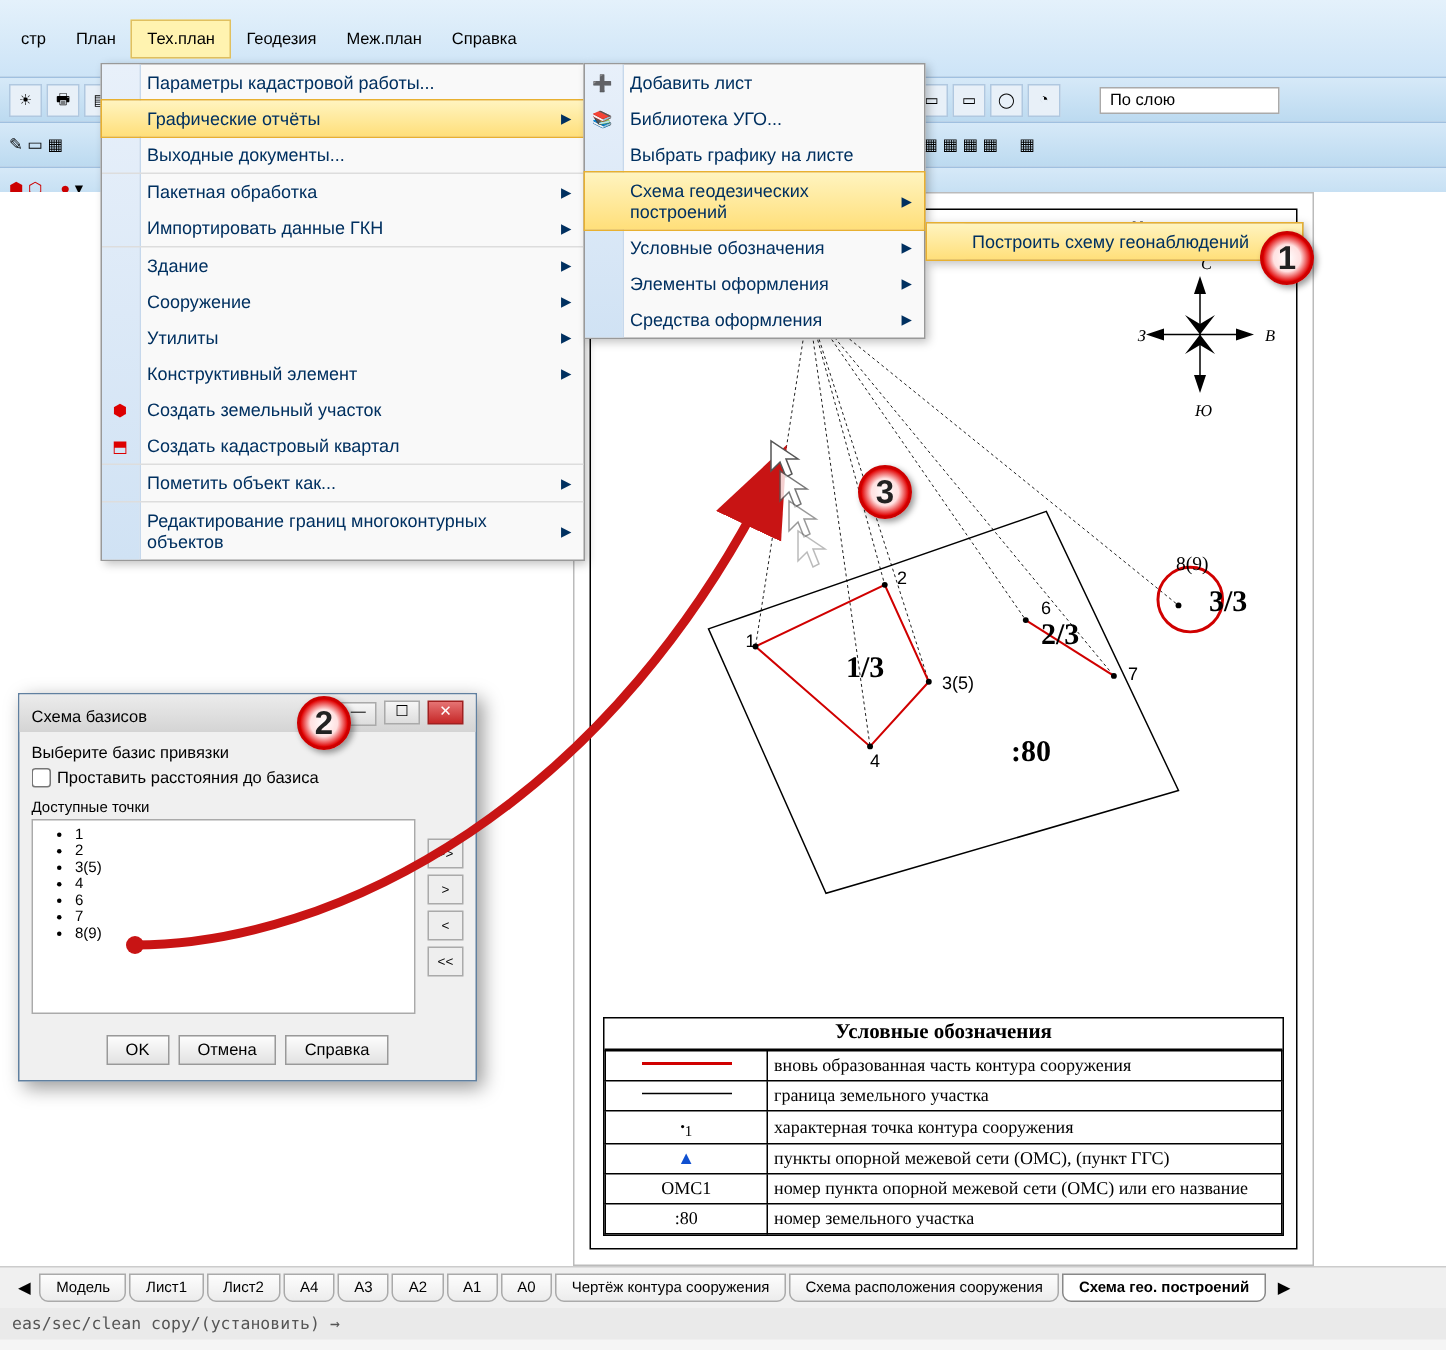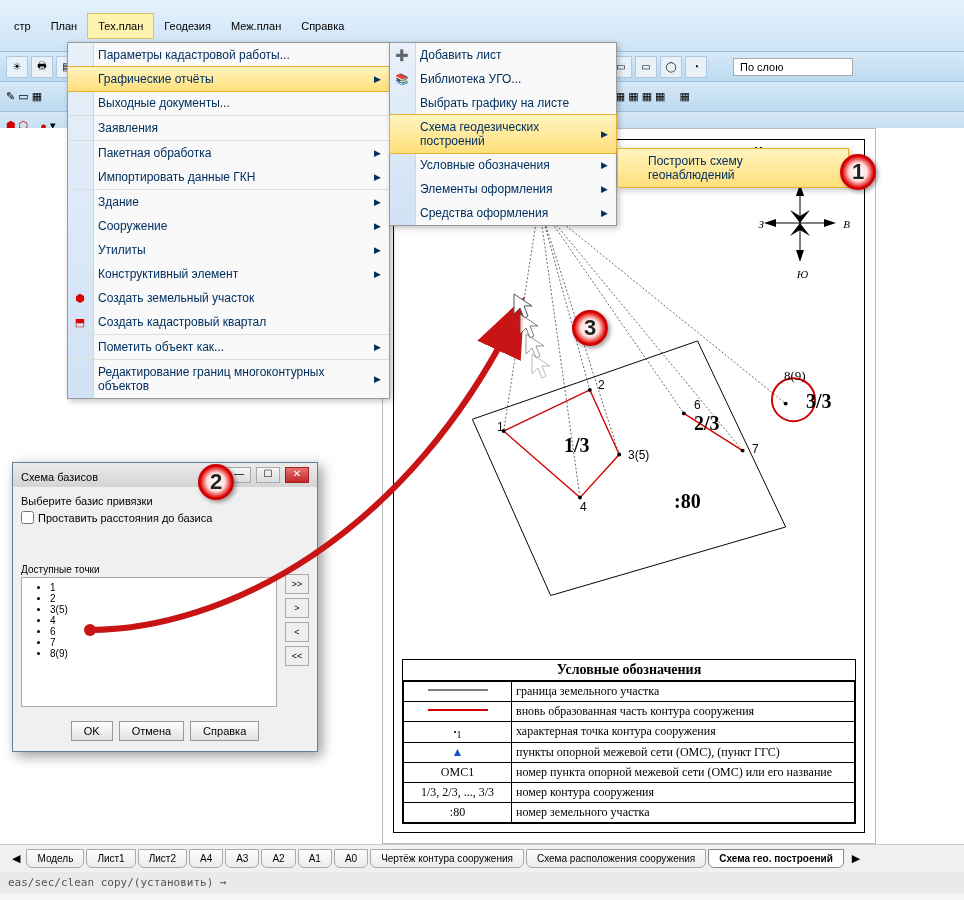--- a/index.html
+++ b/index.html
@@ -27,34 +27,34 @@
   
   .dropdown { position:absolute; background:#f9f9f9; border:1px solid #999; box-shadow:2px 2px 6px rgba(0,0,0,0.25); z-index:100; }
   .dropdown .row { display:flex; align-items:center; padding:5px 24px 5px 30px; color:#003060; cursor:pointer; position:relative; font-size:12px; }
   .dropdown .row.sep { border-top:1px solid #ddd; }
   .dropdown .row.hl { background:linear-gradient(#fff4c0,#ffdf7a); border:1px solid #e8b030; margin:-1px; }
   .dropdown .row .arrow { position:absolute; right:8px; font-size:9px; color:#003060; }
   .dropdown .iconcol { position:absolute; left:0; top:0; bottom:0; width:26px; background:linear-gradient(#e8f0fa,#d0e2f4); border-right:1px solid #c6d8ec; }
   .dropdown .row .ricon { position:absolute; left:4px; width:16px; height:16px; display:flex; align-items:center; justify-content:center; font-size:11px; }
   
   .submenu2 { left:389px; top:42px; width:228px; }
-  .submenu3 { left:617px; top:148px; width:232px; }
+  .submenu3 { left:617px; top:148px; width:252px; }
   .mainmenu { left:67px; top:42px; width:323px; }
   
   
   .dialog { position:absolute; left:12px; top:462px; width:306px; background:#f0f0f0; border:1px solid #6080a0; box-shadow:4px 4px 12px rgba(0,0,0,0.4); z-index:90; }
   .dialog .titlebar { background:linear-gradient(#ececec,#d4d4d4); padding:4px 8px; font-size:11px; display:flex; align-items:flex-end; justify-content:space-between; }
   .dialog .titlebar .winbtns span { display:inline-block; width:24px; height:16px; text-align:center; font-size:10px; background:linear-gradient(#f6f6f6,#ddd); border:1px solid #aaa; margin-left:2px; }
   .dialog .titlebar .winbtns .close { background:linear-gradient(#e57373,#c62828); color:#fff; border-color:#a02020; }
   .dialog .body { padding:8px; font-size:11px; }
   .dialog .body .label { margin-bottom:4px; }
   .dialog .body select, .dialog .body .pick { background:#fff; border:1px solid #aaa; padding:2px; }
   .dialog .lists { display:flex; gap:8px; margin-top:8px; }
   .dialog .lists .listbox { flex:1; display:flex; flex-direction:column; }
-  .dialog .lists .listbox .caption { font-size:10px; margin-bottom:2px;margin-top:32px; }
+  .dialog .lists .listbox .caption { font-size:10px; margin-bottom:2px; }
   .dialog .lists ul { list-style:disc; padding-left:24px; font-size:10px; }
   .dialog .lists .whitebox { background:#fff; border:1px solid #aaa; height:130px; overflow:auto; padding:4px; }
   .dialog .movebtns { display:flex; flex-direction:column; gap:4px; justify-content:center; }
   .dialog .movebtns button { width:24px; height:20px; font-size:9px; background:#eee; border:1px solid #aaa; }
   .dialog .footer { display:flex; justify-content:center; gap:6px; padding:6px 8px 10px; }
   .dialog .footer button { padding:3px 12px; font-size:11px; background:linear-gradient(#fdfdfd,#e2e2e2); border:1px solid #999; }
   
   
   .badge { position:absolute; width:36px; height:36px; border-radius:50%; background:radial-gradient(#fff,#ffe0e0 40%,#e00000 70%,#a00000); color:#000; font-size:22px; font-weight:bold; display:flex; align-items:center; justify-content:center; z-index:200; box-shadow:2px 2px 4px rgba(0,0,0,0.4); border:2px solid #c00; }
   .badge span { color:#222; }
@@ -201,64 +201,59 @@
       <div style="position:absolute;left:186px;top:360px;font-size:12px">4</div>
       <div style="position:absolute;left:300px;top:258px;font-size:12px">6</div>
       <div style="position:absolute;left:358px;top:302px;font-size:12px">7</div>
 
       <div class="legend" style="position:absolute;left:6px;right:6px;bottom:6px;">
         <div class="lhdr">Условные обозначения</div>
         <table>
           <tbody>
               <tr>
                 <td class="sym"><svg width="60" height="10">
+                    <line x1="0" y1="5" x2="60" y2="5" stroke="#d00000" stroke-width="2"></line>
+                  </svg></td>
+                <td>вновь образованная часть контура сооружения</td>
+              </tr>
+          <tr>
+                <td class="sym"><svg width="60" height="10">
                     <line x1="0" y1="5" x2="60" y2="5" stroke="#000"></line>
                   </svg></td>
                 <td>граница земельного участка</td>
               </tr>
           <tr>
-                <td class="sym"><svg width="60" height="10">
-                    <line x1="0" y1="5" x2="60" y2="5" stroke="#d00000" stroke-width="2"></line>
-                  </svg></td>
-                <td>вновь образованная часть контура сооружения</td>
-              </tr>
-          <tr>
                 <td class="sym"><span style="font-size:9px">•</span><sub>1</sub></td>
                 <td>характерная точка контура сооружения</td>
               </tr>
           <tr>
                 <td class="sym"><span style="color:#1050d0">▲</span></td>
                 <td>пункты опорной межевой сети (ОМС), (пункт ГГС)</td>
               </tr>
           <tr>
                 <td class="sym">ОМС1</td>
                 <td>номер пункта опорной межевой сети (ОМС) или его название</td>
-              </tr>
-          <tr>
-                <td class="sym">1/3, 2/3, ..., 3/3</td>
-                <td>номер контура сооружения</td>
               </tr>
           <tr>
                 <td class="sym">:80</td>
                 <td>номер земельного участка</td>
               </tr>
         </tbody>
           </table>
       </div>
     </div>
   </div>
 </div>
 
 <div class="dropdown mainmenu">
   <div class="iconcol"></div>
   <div id="dd-main">
       <div class="row">Параметры кадастровой работы...</div>
       <div class="row hl sep">Графические отчёты<span class="arrow">▶</span></div>
       <div class="row">Выходные документы...</div>
-      <div class="row sep">Заявления</div>
       <div class="row sep">Пакетная обработка<span class="arrow">▶</span></div>
       <div class="row">Импортировать данные ГКН<span class="arrow">▶</span></div>
       <div class="row sep">Здание<span class="arrow">▶</span></div>
       <div class="row">Сооружение<span class="arrow">▶</span></div>
       <div class="row">Утилиты<span class="arrow">▶</span></div>
       <div class="row">Конструктивный элемент<span class="arrow">▶</span></div>
       <div class="row">Создать земельный участок<span class="ricon">
           <span style="color:#d00">⬢</span>
         </span></div>
       <div class="row">Создать кадастровый квартал<span class="ricon">

